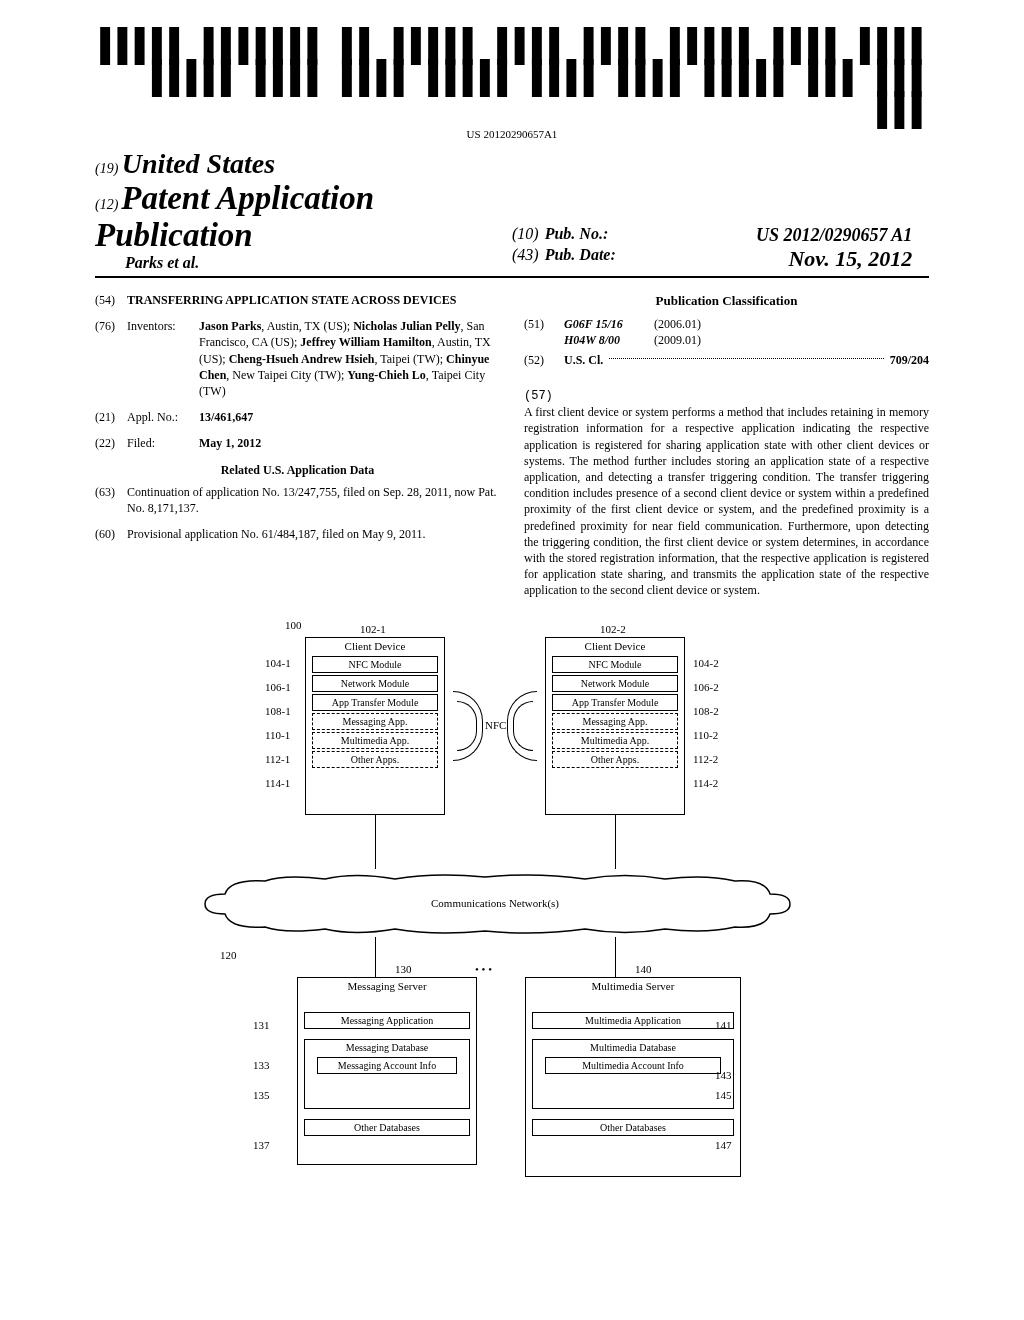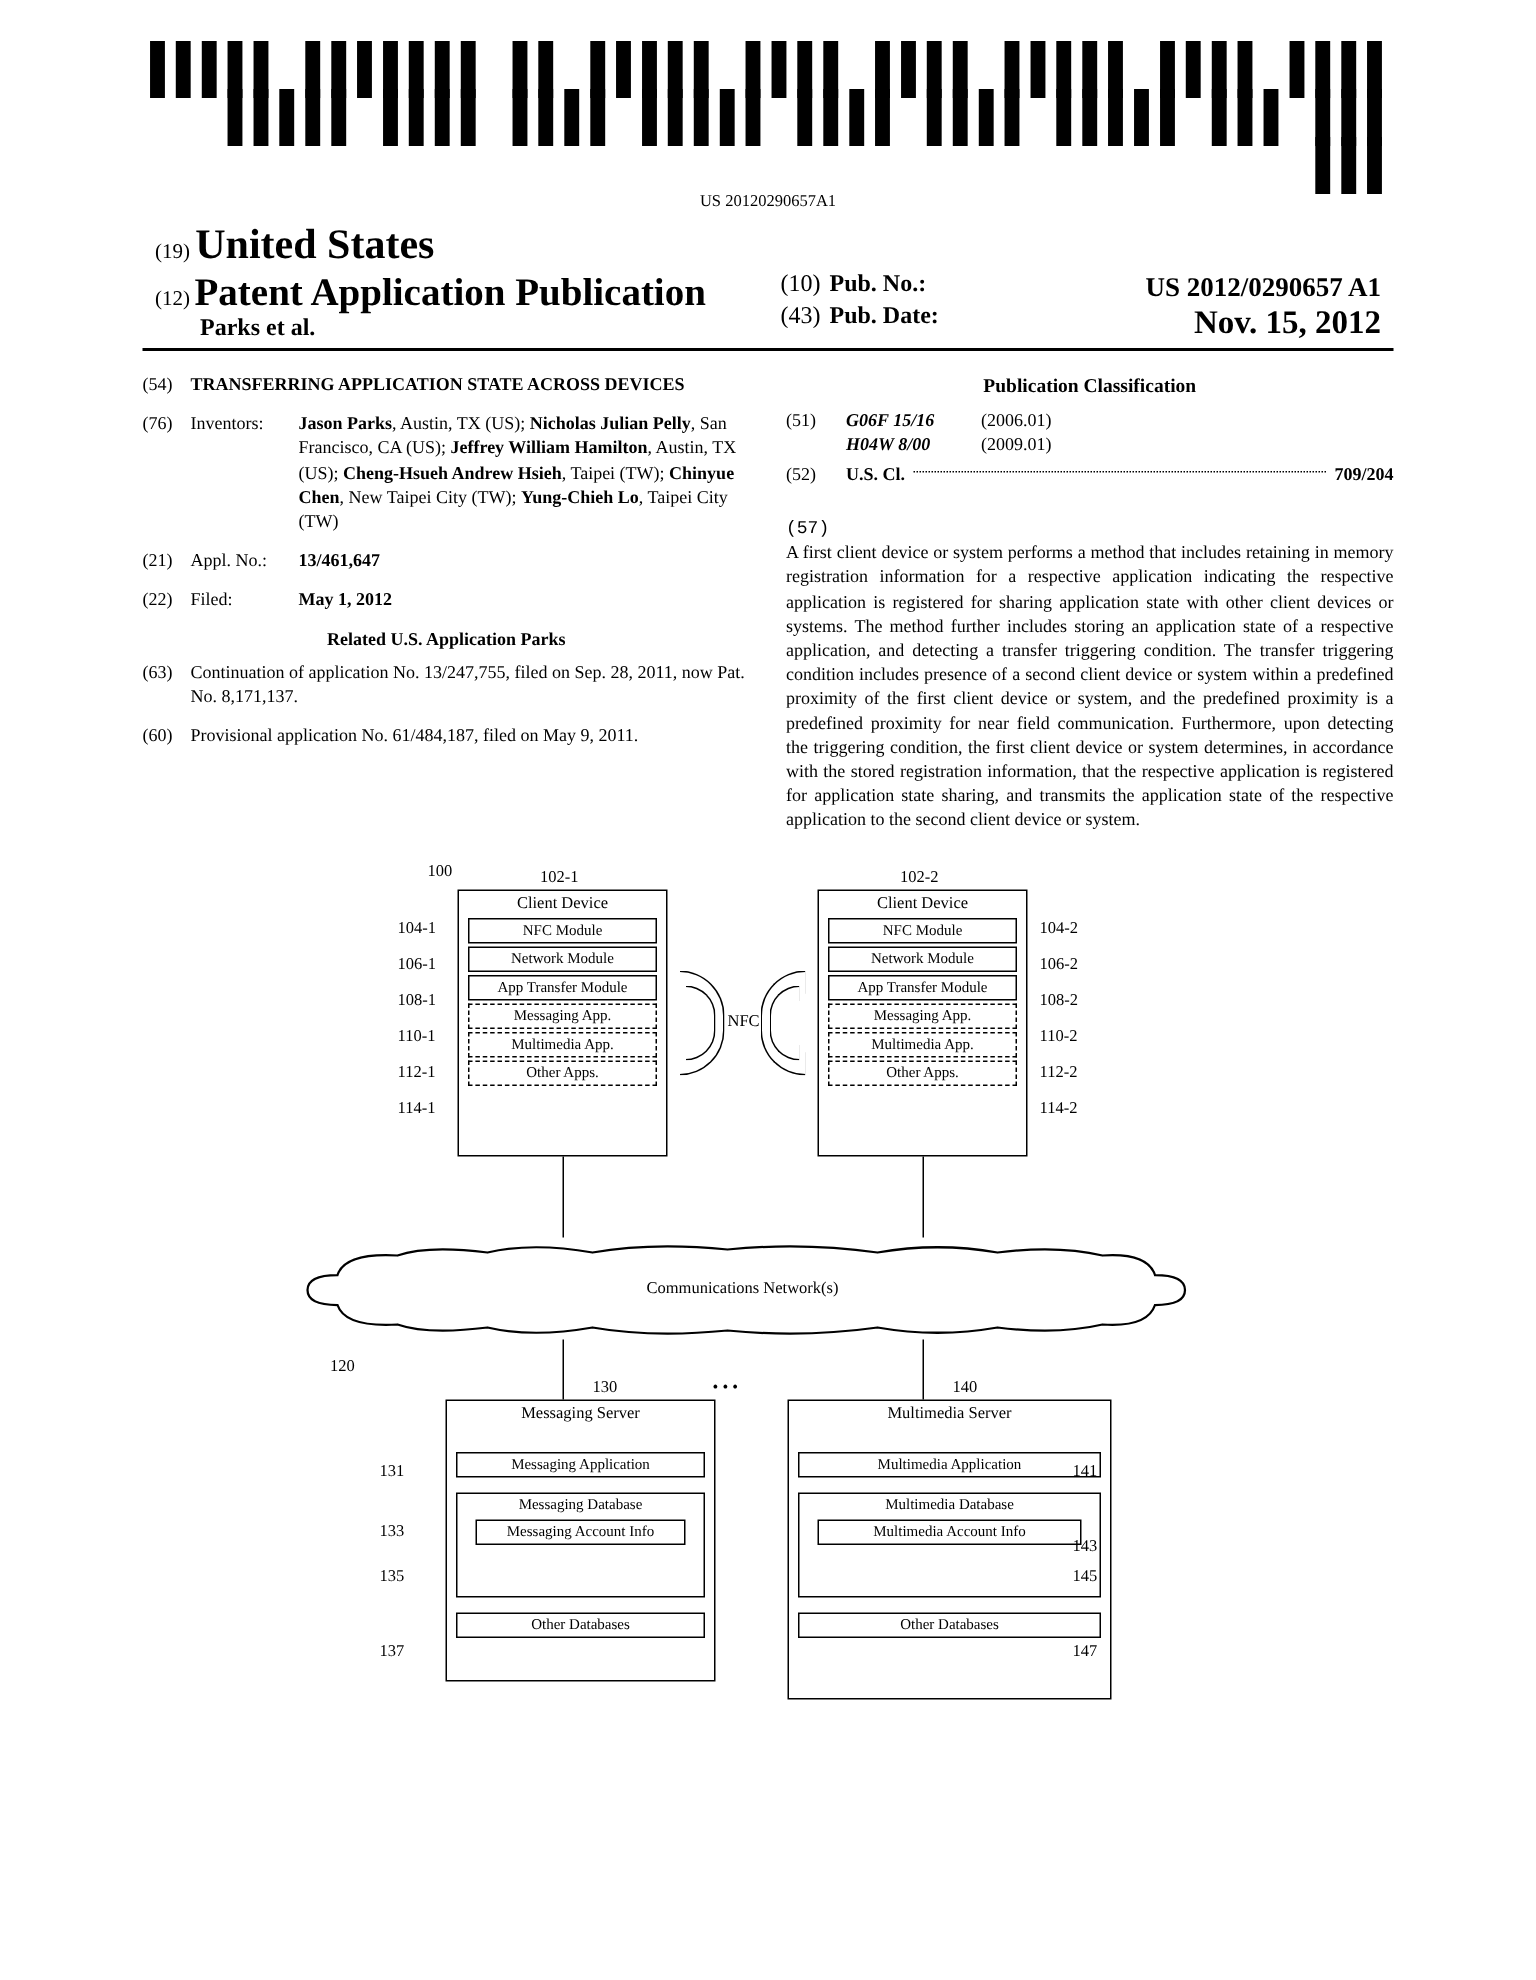--- a/index.html
+++ b/index.html
@@ -25,31 +25,32 @@
     }
     .barcode-text {
       display: block;
       font-size: 11px;
       text-align: center;
       margin-top: 2px;
       letter-spacing: normal;
     }
     .header-row {
       display: flex;
-      justify-content: center;
+      justify-content: flex-start;
       align-items: flex-end;
       border-bottom: 2px solid #000;
       padding-bottom: 4px;
       margin-bottom: 6px;
+      font-style: italic;
     }
     .header-left { width: 50%; }
     .header-right { width: 48%; font-size: 16px; }
     .country-line { font-size: 14px; }
     .country { font-size: 28px; font-weight: bold; }
-    .pub-title { font-size: 26px; font-weight: bold; }
+    .pub-title { font-size: 33px; font-weight: bold; }
     .authors-line { font-size: 16px; font-weight: bold; margin-left: 30px; }
     .pub-meta { display: flex; gap: 6px; }
     .pub-meta-label { font-weight: bold; }
     .pub-no { font-weight: bold; font-size: 18px; }
     .pub-date { font-weight: bold; font-size: 22px; text-align: right; flex: 1; }
     .columns {
       display: flex;
       gap: 24px;
       margin-top: 14px;
     }
@@ -155,21 +156,21 @@
     <div class="field-row">
       <div class="field-num">(21)</div>
       <div class="field-label">Appl. No.:</div>
       <div class="field-val" style="font-weight:bold;">13/461,647</div>
     </div>
     <div class="field-row">
       <div class="field-num">(22)</div>
       <div class="field-label">Filed:</div>
       <div class="field-val" style="font-weight:bold;">May 1, 2012</div>
     </div>
-    <div class="related-title">Related U.S. Application Parks</div>
+    <div class="related-title">Related U.S. Application Data</div>
     <div class="field-row">
       <div class="field-num">(63)</div>
       <div class="field-val">Continuation of application No. 13/247,755, filed on Sep. 28, 2011, now Pat. No. 8,171,137.</div>
     </div>
     <div class="field-row">
       <div class="field-num">(60)</div>
       <div class="field-val">Provisional application No. 61/484,187, filed on May 9, 2011.</div>
     </div>
   </div>
 

